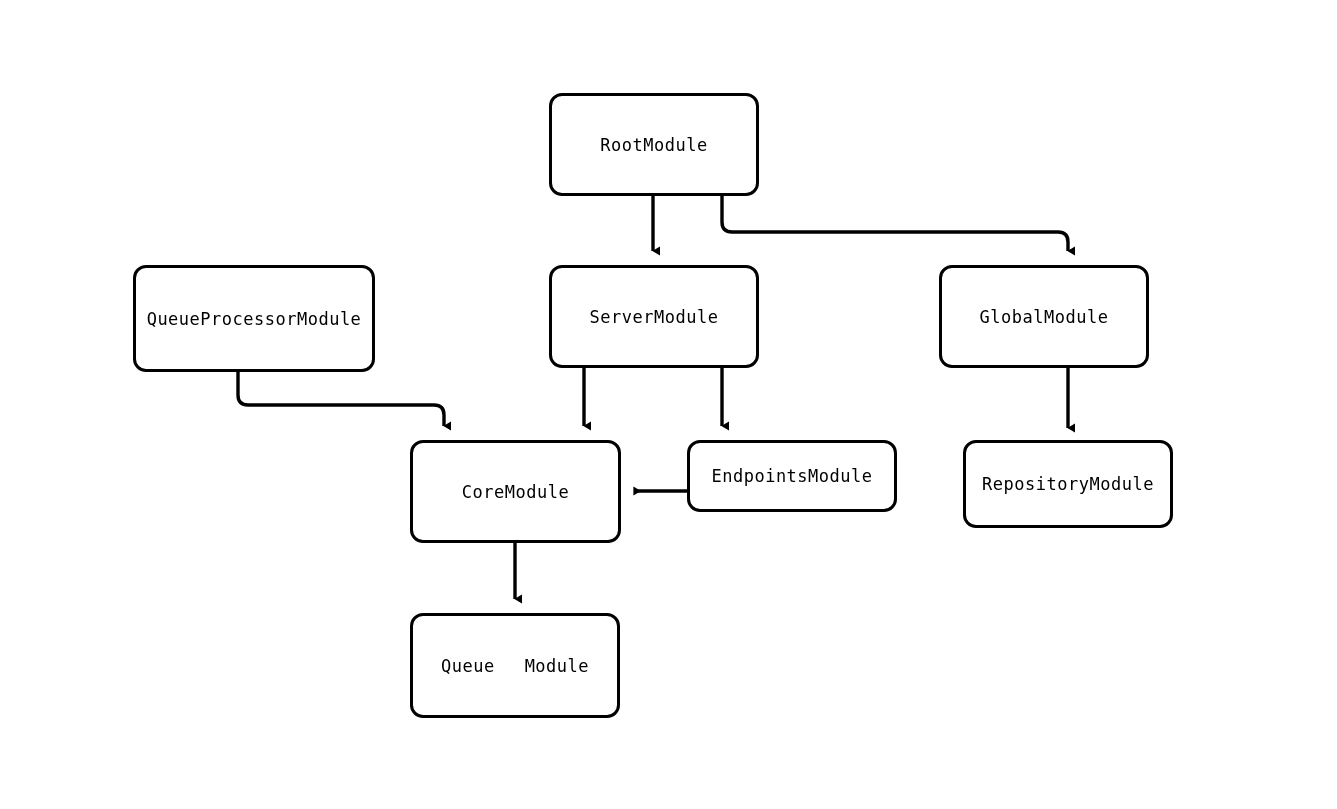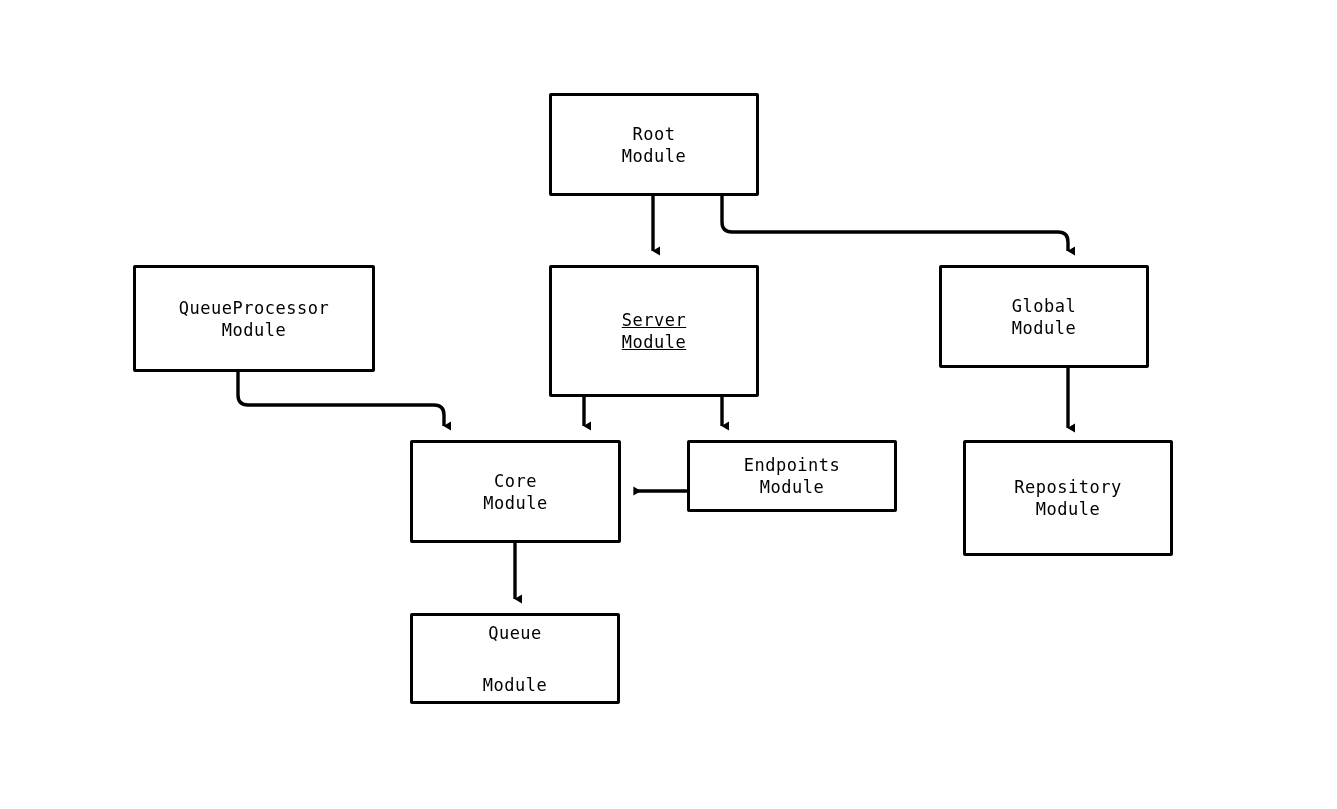--- a/index.html
+++ b/index.html
@@ -25,23 +25,23 @@
     top: 0;
     width: 1337px;
     height: 809px;
     pointer-events: none;
   }
   .node {
     position: absolute;
     box-sizing: border-box;
     background: #ffffff;
     border: 3px solid #000000;
-    border-radius: 2px;
+    border-radius: 13px;
     display: flex;
-    flex-direction: column;
+    flex-direction: row;
     align-items: center;
     justify-content: center;
     z-index: 2;
   }
   .node-line {
     font-size: 17px;
     line-height: 22px;
     color: #000000;
     letter-spacing: 0.5px;
     white-space: pre;
@@ -86,43 +86,43 @@
   <div class="node" style="left:549px; top:93px; width:210px; height:103px;">
     <div class="node-line">Root</div>
     <div class="node-line">Module</div>
   </div>
 
   <div class="node" style="left:133px; top:265px; width:242px; height:107px;">
     <div class="node-line">QueueProcessor</div>
     <div class="node-line">Module</div>
   </div>
 
-  <div class="node" style="left:549px; top:265px; width:210px; height:132px;text-decoration:underline;">
+  <div class="node" style="left:549px; top:265px; width:210px; height:103px;">
     <div class="node-line">Server</div>
     <div class="node-line">Module</div>
   </div>
 
   <div class="node" style="left:939px; top:265px; width:210px; height:103px;">
     <div class="node-line">Global</div>
     <div class="node-line">Module</div>
   </div>
 
   <div class="node" style="left:410px; top:440px; width:211px; height:103px;">
     <div class="node-line">Core</div>
     <div class="node-line">Module</div>
   </div>
 
   <div class="node" style="left:687px; top:440px; width:210px; height:72px;">
     <div class="node-line">Endpoints</div>
     <div class="node-line">Module</div>
   </div>
 
-  <div class="node" style="left:963px; top:440px; width:210px; height:116px;">
+  <div class="node" style="left:963px; top:440px; width:210px; height:88px;">
     <div class="node-line">Repository</div>
     <div class="node-line">Module</div>
   </div>
 
-  <div class="node" style="left:410px; top:613px; width:210px; height:91px;gap:30px;">
+  <div class="node" style="left:410px; top:613px; width:210px; height:105px;gap:30px;">
     <div class="node-line">Queue</div>
     <div class="node-line">Module</div>
   </div>
 
 </div>
 
 </body></html>

